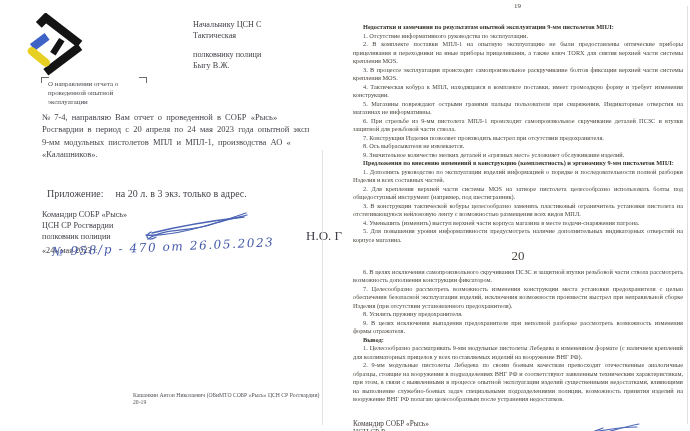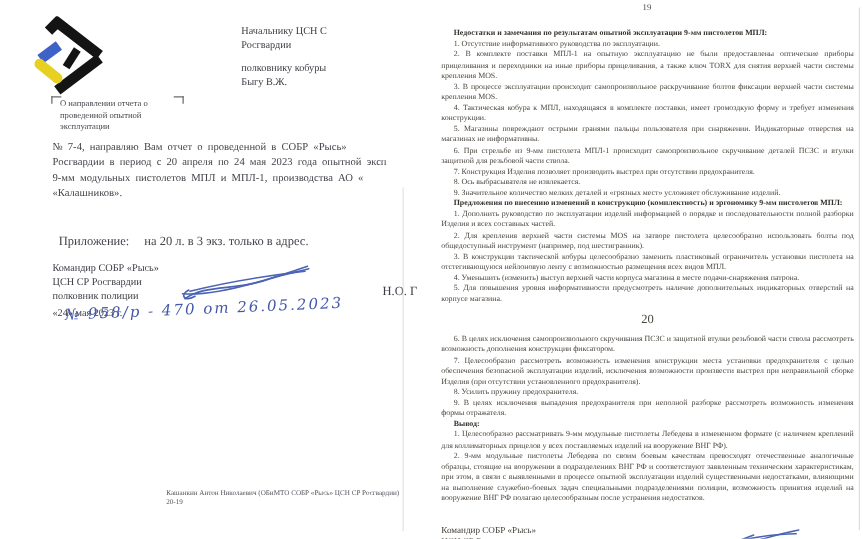--- a/index.html
+++ b/index.html
@@ -29,63 +29,63 @@
 
   .body-text{position:absolute;left:42px;top:111px;width:302px;font-size:8.5px;line-height:12.4px;color:#45444b;}
   .body-text .l{white-space:nowrap;overflow:hidden;word-spacing:2px;}
   .body-text .l.indent{padding-left:30px;}
 
   .attachment{position:absolute;left:47px;top:188px;font-size:10px;color:#45444b;}
   .attachment .gap{display:inline-block;width:12px;}
 
   .signer-left{position:absolute;left:42px;top:209px;font-size:8.2px;line-height:11.2px;color:#3e3d45;}
   .signer-left .date{margin-top:2px;}
-  .initials-left{position:absolute;left:306px;top:228px;font-size:10px;color:#3e3d45;}
+  .initials-left{position:absolute;left:306px;top:228px;font-size:13px;color:#3e3d45;}
   #left-signature{position:absolute;left:142px;top:203px;width:110px;height:42px;}
 
   .reg-number{
     position:absolute;left:52px;top:240px;
     font-family:"DejaVu Serif", serif;font-style:italic;
     font-size:12px;letter-spacing:1.6px;color:#4458a9;
     transform:rotate(-2.5deg);white-space:nowrap;
   }
 
   .footer-left{position:absolute;left:133px;top:392px;font-size:5.7px;line-height:7.4px;color:#55525a;}
 
   
   .pnum{ text-align:center;font-size:7px;color:#4b463f;margin:2px 0 0 0;}
   #right-content{margin:13px 7px 0 8px;}
   #right-content p{
     margin:0;font-size:6.3px;line-height:8.5px;
     text-align:justify;text-indent:10px;color:#4b463f;
   }
   #right-content p.hd{font-weight:bold;color:#34302b;}
-  #right-content p.pnum-mid{text-align:center;text-indent:0;margin:8px 0 7px 0;font-size:10px;}
+  #right-content p.pnum-mid{text-align:center;text-indent:0;margin:8px 0 7px 0;font-size:13px;}
 
   .sig-right{position:relative;margin:15px 0 0 0;height:40px;font-size:7.3px;line-height:9.6px;color:#45413c;}
   #right-signature{position:absolute;left:200px;top:-3px;width:90px;height:32px;}
 </style>
 </head>
 <body>
 
 <div class="page" id="left-page">
 
   <svg id="logo" viewBox="0 0 100 100">
     <path d="M20 17 L31 6 L84 47" stroke="#141414" stroke-width="13" fill="none" stroke-linejoin="miter"></path>
     <path d="M84 51 L31 91" stroke="#141414" stroke-width="13" fill="none"></path>
     <path d="M10 52 L33 35" stroke="#3f62c6" stroke-width="13" fill="none"></path>
     <path d="M9 58 L31 76" stroke="#e8d022" stroke-width="13" fill="none" stroke-linecap="round"></path>
     <path d="M42 62 L56 40" stroke="#141414" stroke-width="10" fill="none"></path>
   </svg>
 
   <div class="recipient">
     <div>Начальнику ЦСН С</div>
-    <div>Росгвардии</div>
+    <div>Тактическая</div>
     <div class="sp"></div>
-    <div>полковнику кобуры</div>
+    <div>полковнику полици</div>
     <div>Быгу В.Ж.</div>
   </div>
 
   <div class="subject">
     <span class="corner-tl"></span>
     <span class="corner-tr"></span>
     <div>О направлении отчета о</div>
     <div>проведенной опытной</div>
     <div>эксплуатации</div>
   </div>

